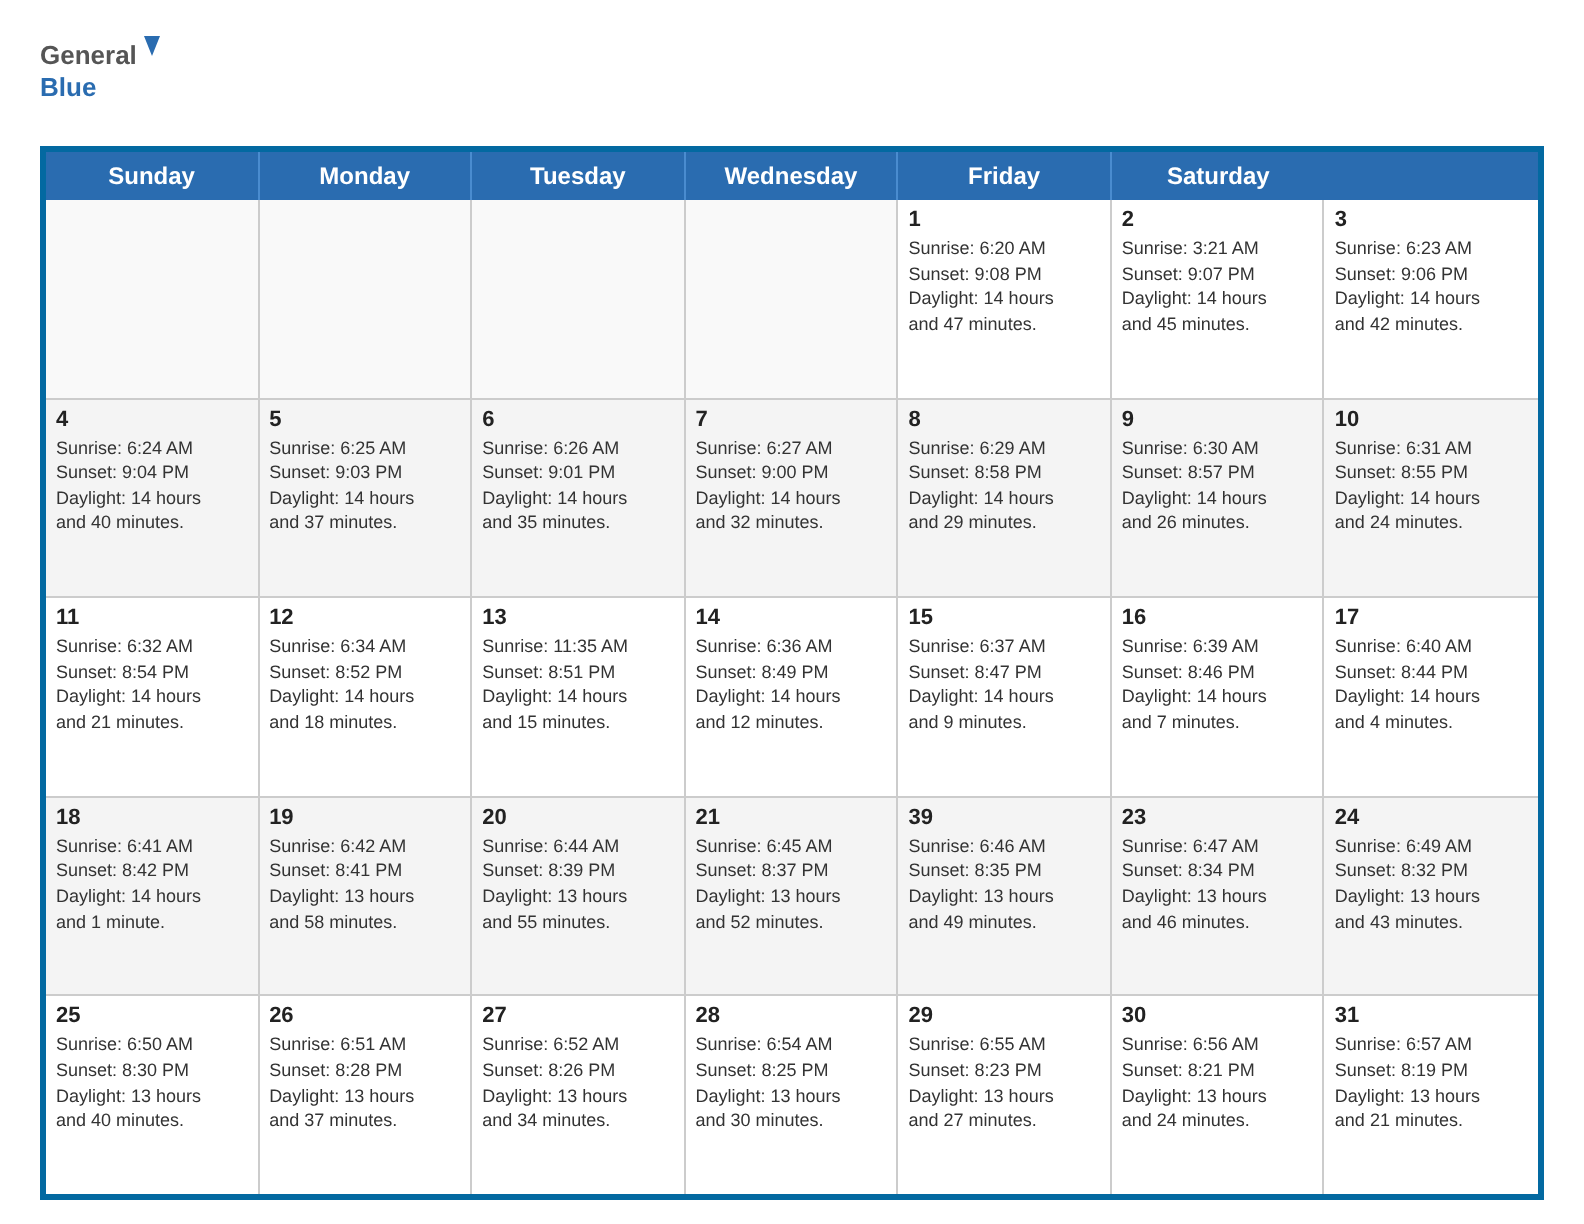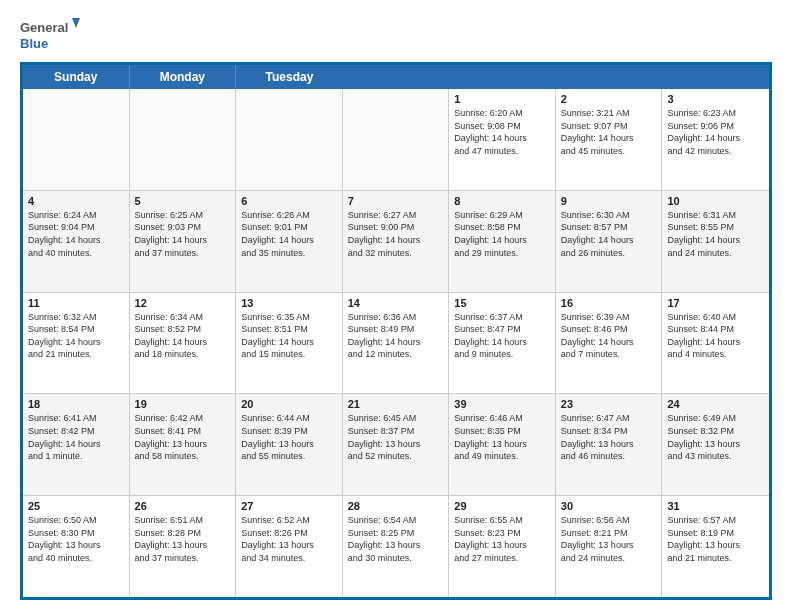--- a/index.html
+++ b/index.html
@@ -9,20 +9,21 @@
       font-family: Arial, sans-serif;
       background: #fff;
       overflow: hidden;
     }
     .page {
       width: 792px;
       height: 612px;
       padding: 16px 20px 12px 20px;
       display: flex;
       flex-direction: column;
+      gap: 11px;
     }
     .header {
       display: flex;
       justify-content: space-between;
       align-items: flex-start;
       margin-bottom: 10px;
     }
     .logo {
       display: flex;
       align-items: center;
@@ -114,20 +115,23 @@
       <div class="month-year"></div>
       <div class="location"></div>
     </div>
   </div>
 
   <div class="calendar">
     <div class="cal-header-row">
     <div class="cal-header-cell">Sunday</div>
         <div class="cal-header-cell">Monday</div>
         <div class="cal-header-cell">Tuesday</div>
+        <div class="cal-header-cell">Wednesday</div>
+        <div class="cal-header-cell">Friday</div>
+        <div class="cal-header-cell">Saturday</div>
       </div>
     <div class="cal-body">
     <div class="cal-row">
           <div class="cal-cell empty"></div>
           <div class="cal-cell empty"></div>
           <div class="cal-cell empty"></div>
           <div class="cal-cell empty"></div>
           <div class="cal-cell">
             <div class="day-number">1</div>
             <div class="cell-text">Sunrise: 6:20 AM</div>
@@ -211,21 +215,21 @@
           </div>
           <div class="cal-cell">
             <div class="day-number">12</div>
             <div class="cell-text">Sunrise: 6:34 AM</div>
             <div class="cell-text">Sunset: 8:52 PM</div>
             <div class="cell-text">Daylight: 14 hours</div>
             <div class="cell-text">and 18 minutes.</div>
           </div>
           <div class="cal-cell">
             <div class="day-number">13</div>
-            <div class="cell-text">Sunrise: 6:35 AM</div>
+            <div class="cell-text">Sunrise: 11:35 AM</div>
             <div class="cell-text">Sunset: 8:51 PM</div>
             <div class="cell-text">Daylight: 14 hours</div>
             <div class="cell-text">and 15 minutes.</div>
           </div>
           <div class="cal-cell">
             <div class="day-number">14</div>
             <div class="cell-text">Sunrise: 6:36 AM</div>
             <div class="cell-text">Sunset: 8:49 PM</div>
             <div class="cell-text">Daylight: 14 hours</div>
             <div class="cell-text">and 12 minutes.</div>

